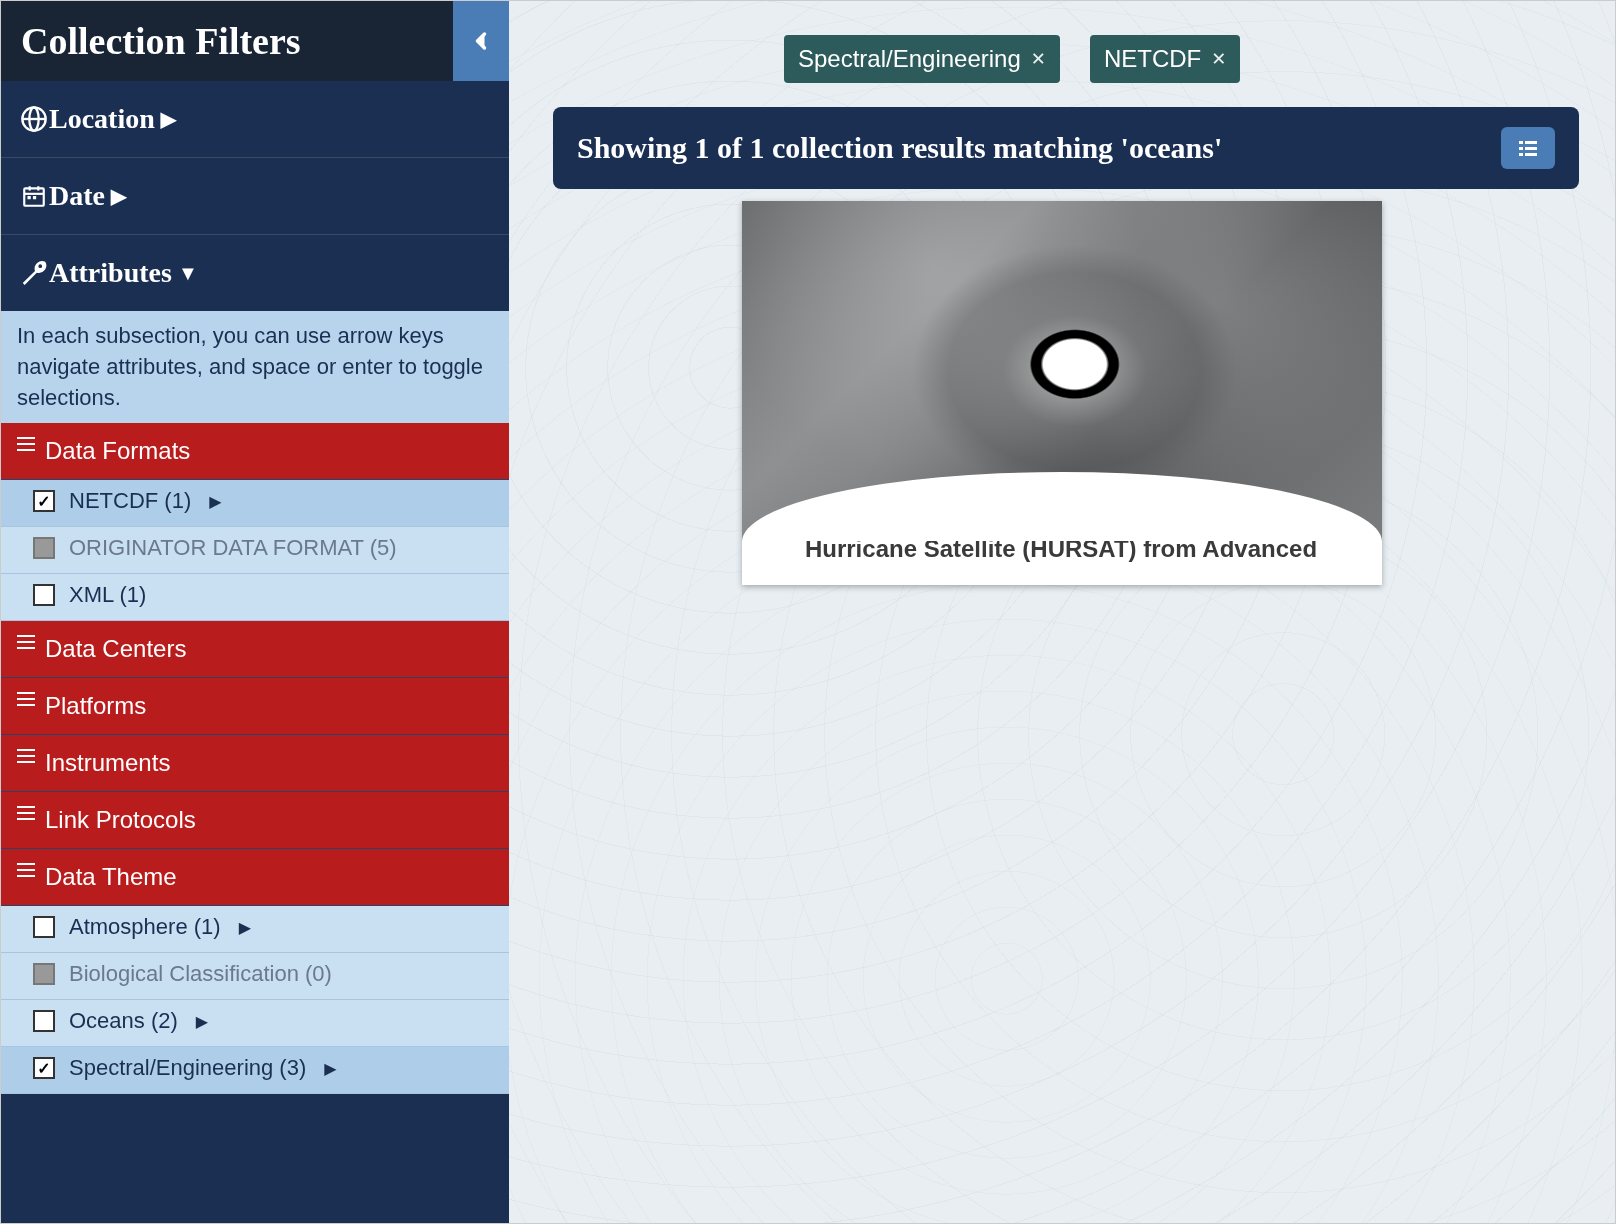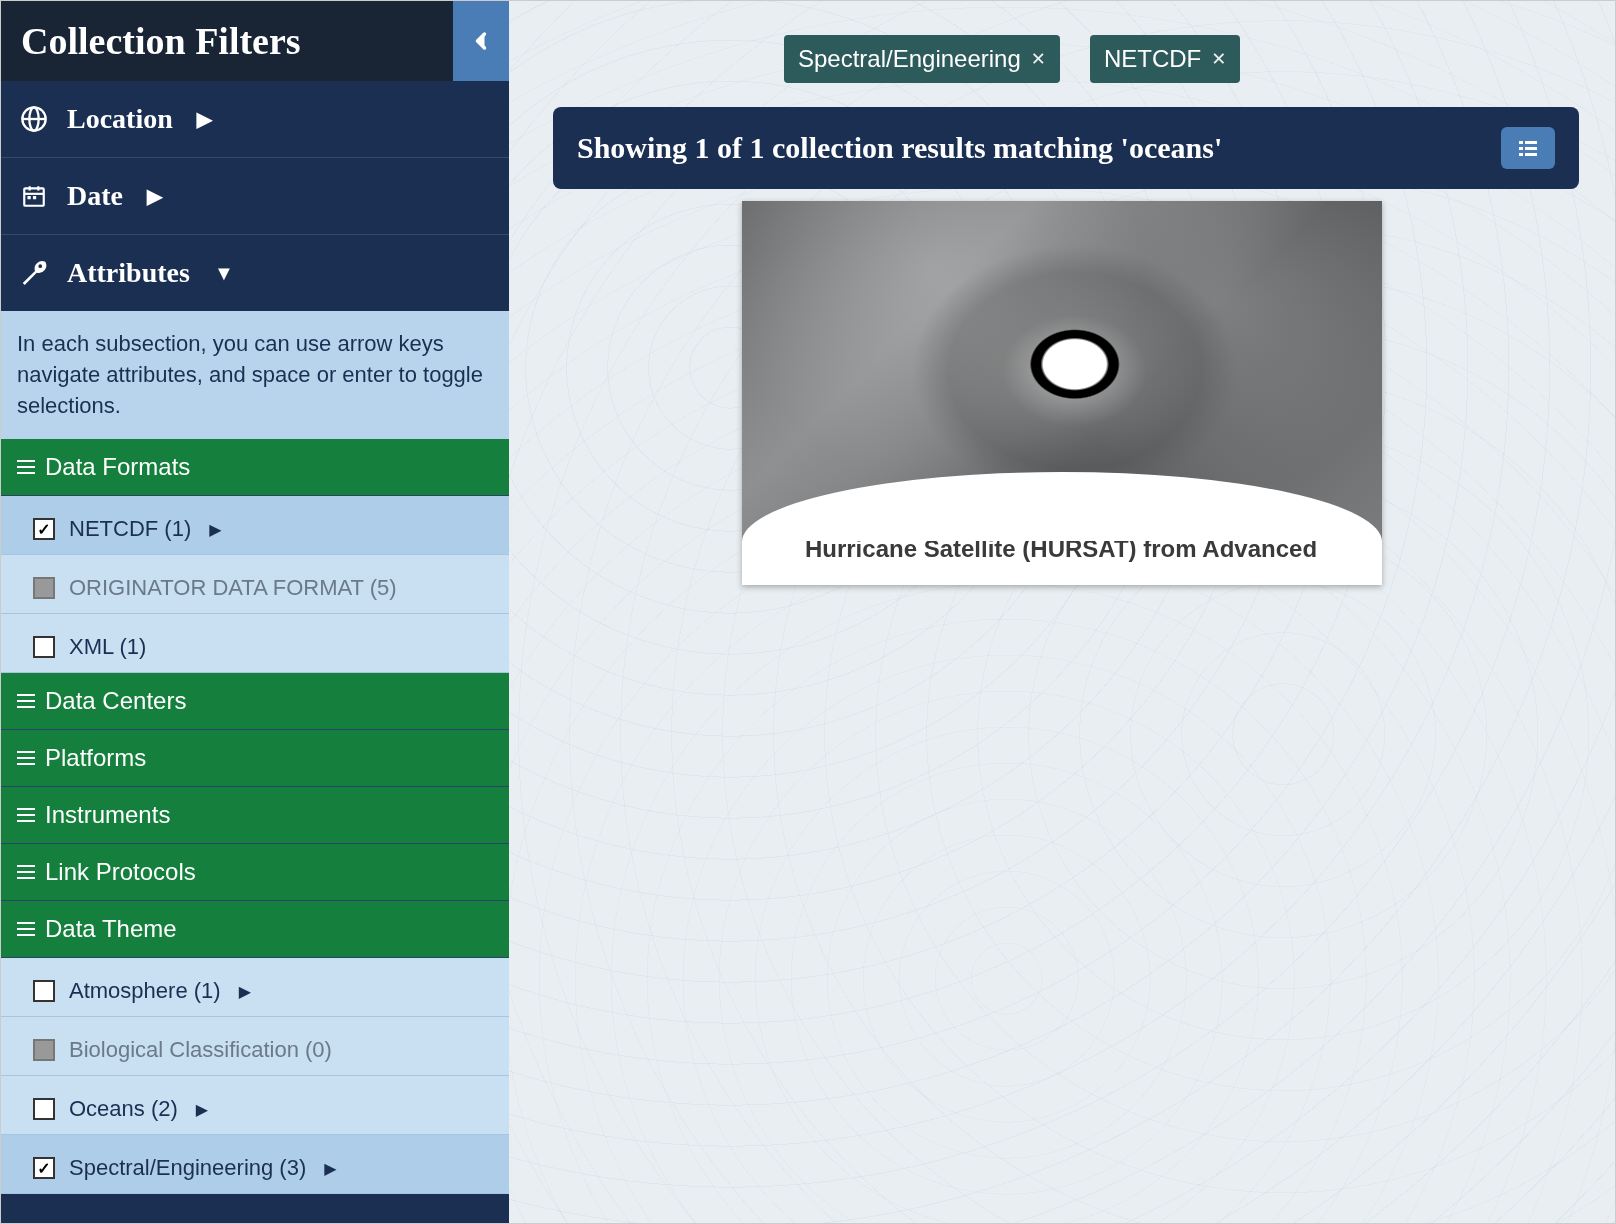--- a/index.html
+++ b/index.html
@@ -42,21 +42,20 @@
   display: flex;
   align-items: center;
   justify-content: center;
   color: #fff;
   font-size: 28px;
   cursor: pointer;
 }
 .nav-row {
   display: flex;
   align-items: center;
-  gap: 18px;
   padding: 22px 18px;
   border-bottom: 1px solid #3a4a64;
   color: #fff;
   font-size: 28px;
   font-weight: bold;
   cursor: pointer;
   background: #1a2f52;
 }
 .nav-row.attributes { border-bottom: none; }
 .nav-icon {
@@ -67,31 +66,31 @@
   justify-content: center;
   font-size: 26px;
 }
 .arrow-right { font-size: 20px; color: #fff; margin-left: 6px; }
 .arrow-down { font-size: 20px; color: #fff; margin-left: 6px; }
 .help-text {
   background: #b8d4ed;
   color: #1a2f52;
   font-family: -apple-system, BlinkMacSystemFont, 'Segoe UI', sans-serif;
   font-size: 22px;
-  padding: 18px 16px;
+  padding: 10px 16px;
   line-height: 1.4;
 }
 .section-header {
-  background: #15803d;
+  background: #b91c1c;
   color: #fff;
   font-family: -apple-system, BlinkMacSystemFont, 'Segoe UI', sans-serif;
   font-size: 24px;
   padding: 14px 16px;
   display: flex;
-  align-items: center;
+  align-items: flex-start;
   gap: 10px;
   cursor: pointer;
   border-bottom: 1px solid #2a4368;
 }
 .ham-icon {
   display: inline-block;
   width: 18px;
   height: 14px;
   position: relative;
 }
@@ -106,21 +105,21 @@
   background: #fff;
 }
 .ham-icon::before { top: 0; }
 .ham-icon span { top: 6px; }
 .ham-icon::after { bottom: 0; }
 .filter-list { background: #c9dff2; }
 .filter-item {
   display: flex;
   align-items: center;
   gap: 14px;
-  padding: 20px 16px 12px 32px;
+  padding: 8px 16px 12px 32px;
   border-bottom: 1px solid #a8c5e0;
   font-family: -apple-system, BlinkMacSystemFont, 'Segoe UI', sans-serif;
   font-size: 22px;
   color: #1a2f52;
   cursor: pointer;
 }
 .filter-item.highlight { background: #aecde8; }
 .filter-item.disabled { color: #6a7a8a; }
 .checkbox {
   width: 22px;

